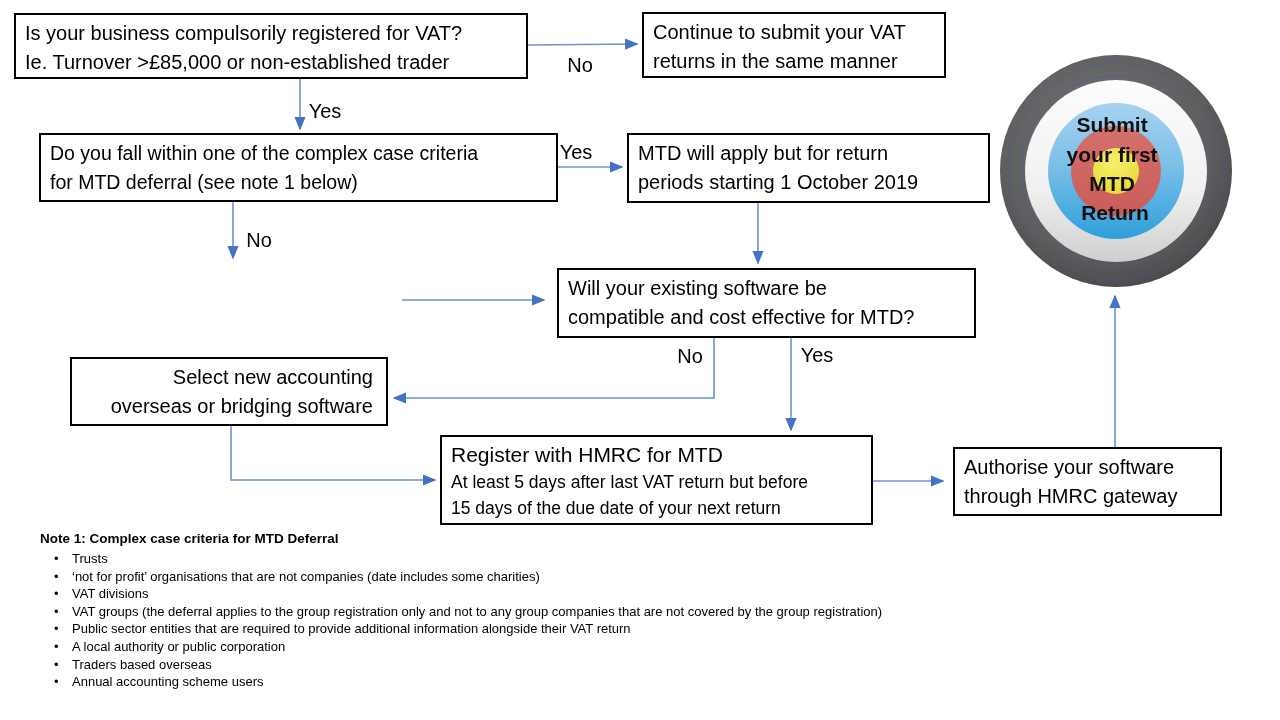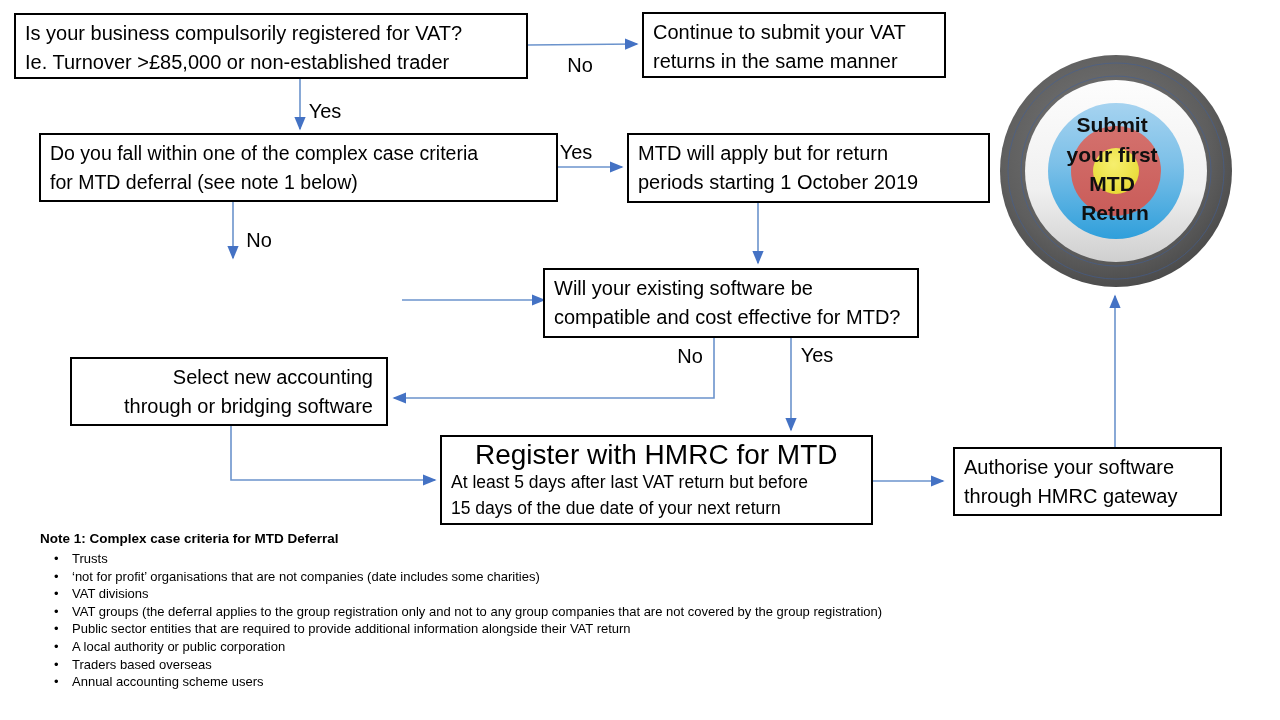--- a/index.html
+++ b/index.html
@@ -6,21 +6,21 @@
   #stage{
     position:relative;width:1280px;height:720px;background:#ffffff;
     font-family:"Liberation Sans",sans-serif;color:#000;overflow:hidden;
   }
   .box{
     position:absolute;border:2px solid #000;background:#fff;
     font-size:20px;line-height:29px;padding:4px 13px 0 9px;white-space:nowrap;
     box-sizing:border-box;
   }
   .box .ln{white-space:nowrap;}
-  #box-register .h1{font-size:28px;line-height:28px;margin-left:24px;}
+  #box-register .h1{font-size:21px;line-height:28px;}
   #box-register .sub{font-size:17.5px;line-height:26px;}
   .lbl{
     position:absolute;font-size:20px;transform:translate(-50%,-50%);
     background:transparent;white-space:nowrap;
   }
   svg#wires,svg#target-svg{position:absolute;left:0;top:0;}
   .wire{stroke:var(--line,#6b93cc);stroke-width:1.6;fill:none;}
   .ah{fill:var(--arrowhead,#4472c4);}
   .ring-line{fill:none;stroke:#3f5f99;stroke-width:1;opacity:.55;}
   .target-text{font-family:"Liberation Sans",sans-serif;font-weight:bold;font-size:21px;fill:#101010;text-anchor:middle;}
@@ -116,28 +116,28 @@
     <div class="ln">Do you fall within one of the complex case criteria</div>
     <div class="ln">for MTD deferral (see note 1 below)</div>
   </div>
 
   <div class="box" style="left:627px;top:133px;width:363px;height:70px;">
     <div class="ln">MTD will apply but for return</div>
     <div class="ln">periods starting 1 October 2019</div>
   </div>
 
 
-  <div class="box" style="left:543px;top:268px;width:376px;height:70px;">
+  <div class="box" style="left:557px;top:268px;width:419px;height:70px;">
     <div class="ln">Will your existing software be</div>
     <div class="ln">compatible and cost effective for MTD?</div>
   </div>
 
   <div class="box" style="left:70px;top:357px;width:318px;height:69px;text-align:right;">
     <div class="ln">Select new accounting</div>
-    <div class="ln">through or bridging software</div>
+    <div class="ln">overseas or bridging software</div>
   </div>
 
   <div class="box" id="box-register" style="left:440px;top:435px;width:433px;height:90px;">
     <div class="ln h1">Register with HMRC for MTD</div>
     <div class="ln sub">At least 5 days after last VAT return but before</div>
     <div class="ln sub">15 days of the due date of your next return</div>
   </div>
 
   <div class="box" style="left:953px;top:447px;width:269px;height:69px;">
     <div class="ln">Authorise your software</div>

